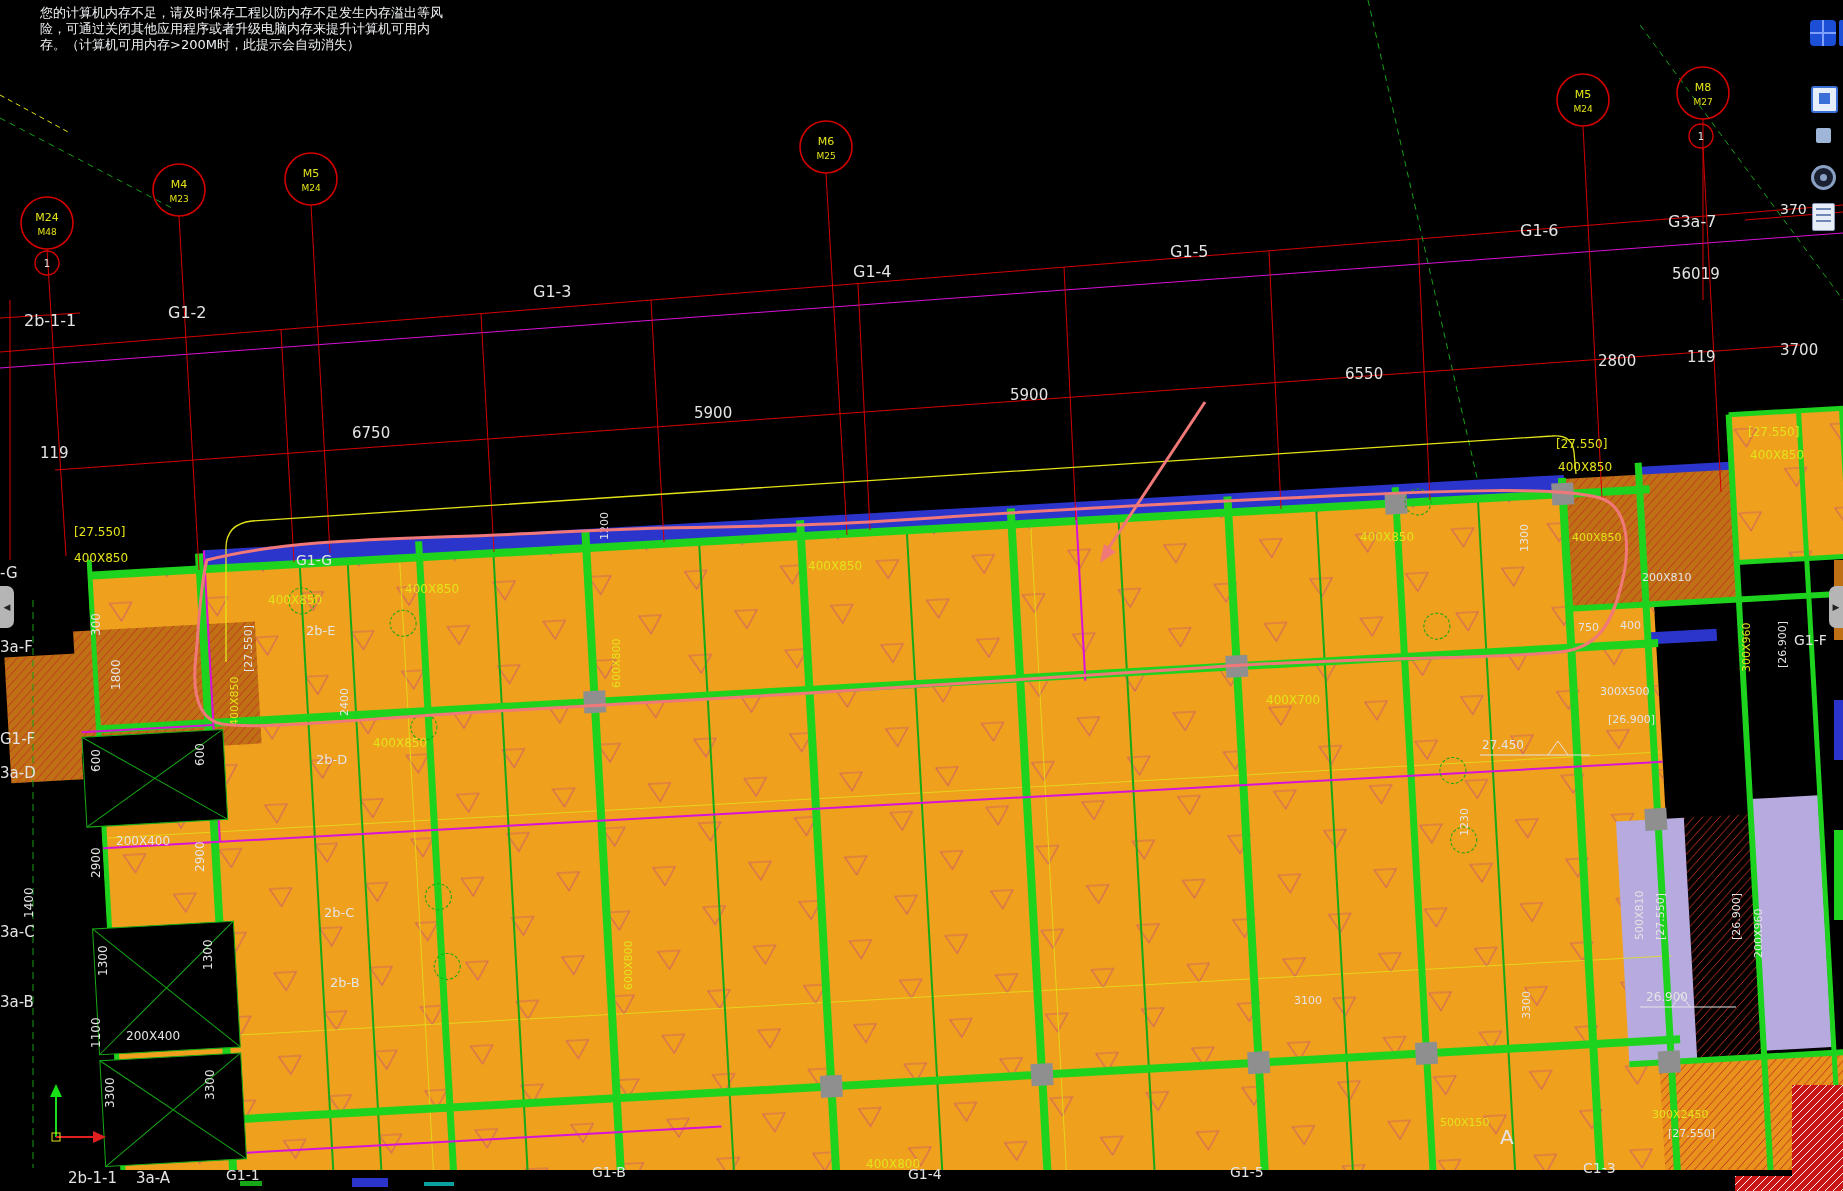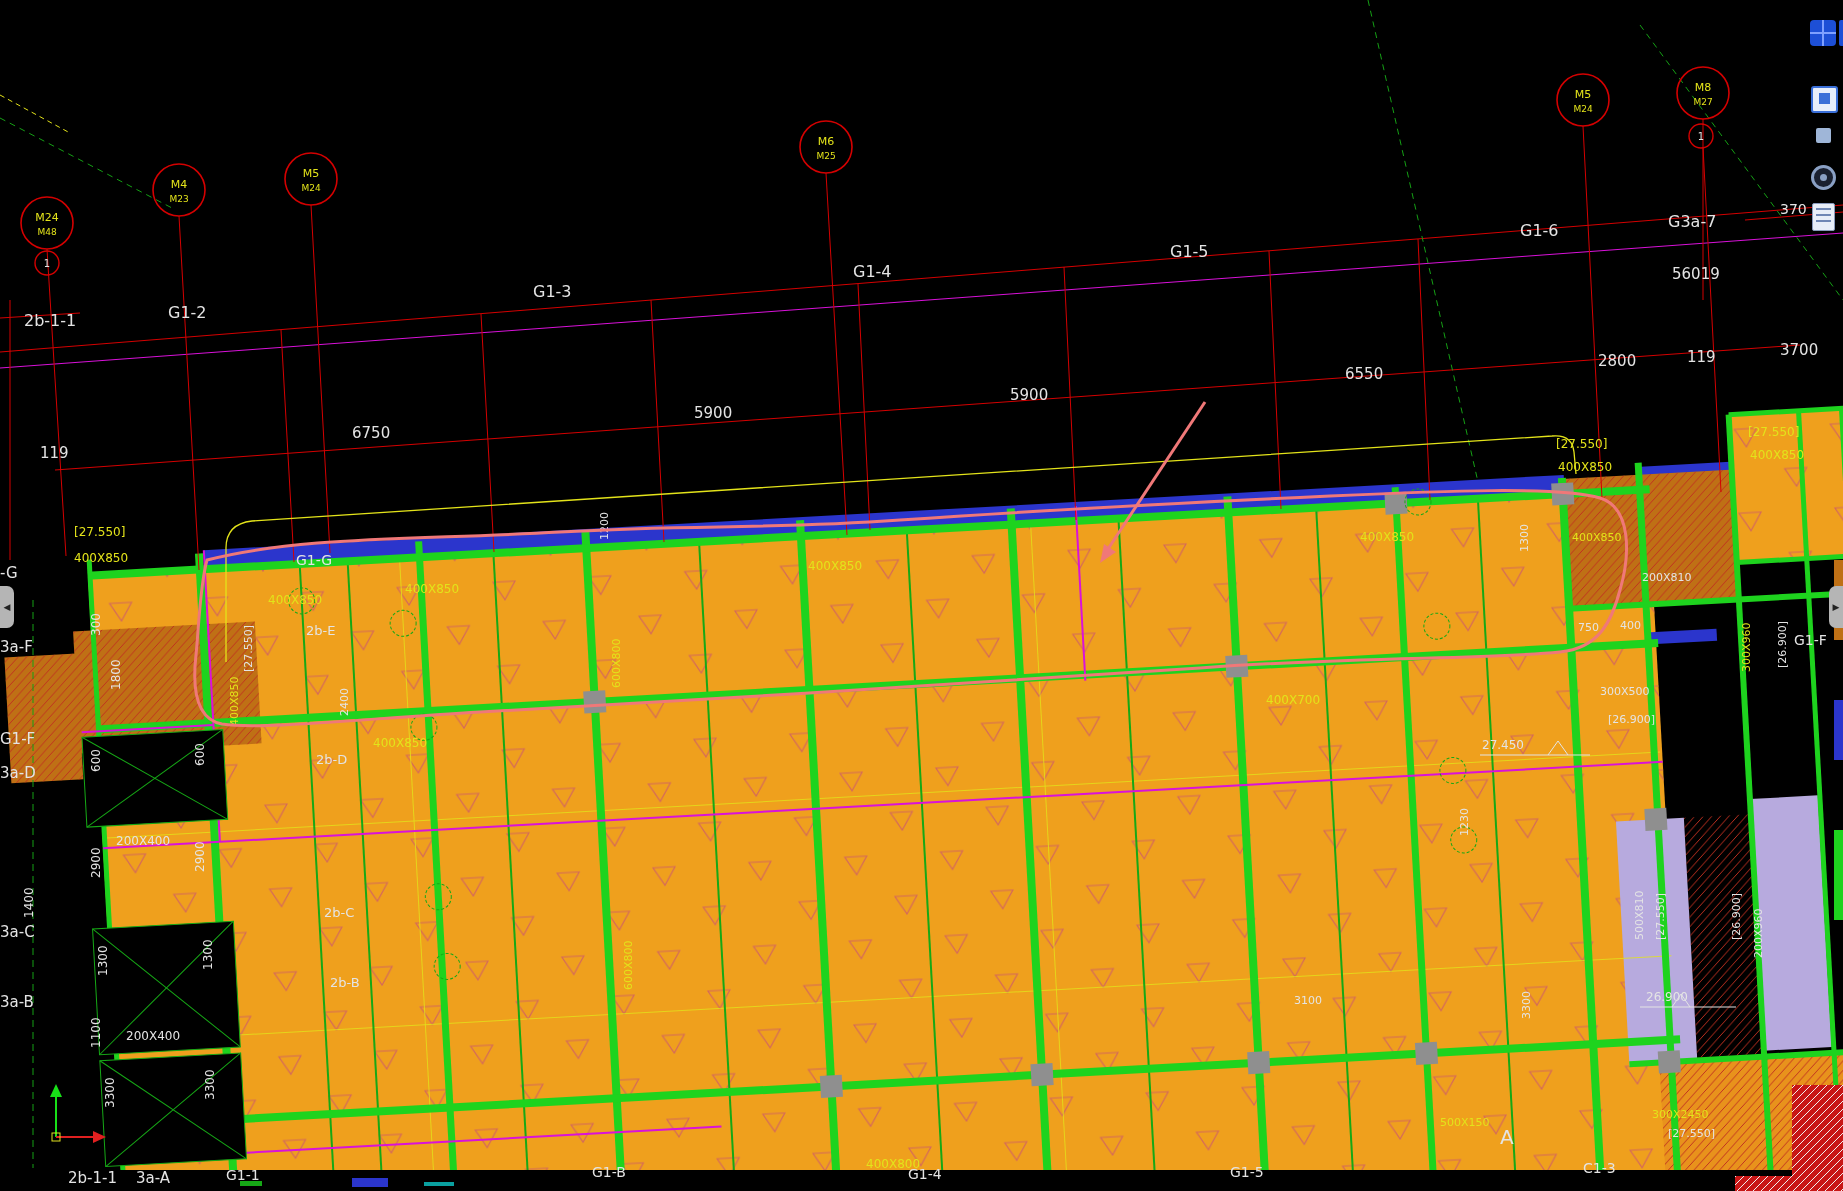--- a/index.html
+++ b/index.html
@@ -285,20 +285,25 @@
       <path d="M 207,560 C 300,536 420,540 560,532 C 700,524 760,530 900,520 C 1060,509 1200,502 1330,496 C 1440,491 1560,486 1600,498 C 1632,508 1630,556 1620,590 C 1612,620 1600,648 1560,652 C 1480,660 1360,656 1200,668 C 1000,682 700,700 480,712 C 360,719 260,730 222,724 C 196,719 192,690 196,655 C 199,625 200,585 207,560 Z" stroke="#f07878" stroke-width="3" fill="none" stroke-linecap="round"></path>
       <path d="M 1205,402 L 1106,552" stroke="#f07878" stroke-width="3" fill="none"></path>
       <polygon points="1100,563 1116,552 1104,544" fill="#f07878"></polygon>
       <line x1="56" y1="1137" x2="56" y2="1092" stroke="#18e018" stroke-width="2"></line>
       <polygon points="56,1084 50,1097 62,1097" fill="#18e018"></polygon>
       <line x1="56" y1="1137" x2="98" y2="1137" stroke="#e02020" stroke-width="2"></line>
       <polygon points="106,1137 93,1131 93,1143" fill="#e02020"></polygon>
       <rect x="52" y="1133" width="8" height="8" fill="none" stroke="#e0e020" stroke-width="1"></rect>
     </svg>
 
+  <div class="warning">
+    <div>您的计算机内存不足，请及时保存工程以防内存不足发生内存溢出等风</div>
+    <div>险，可通过关闭其他应用程序或者升级电脑内存来提升计算机可用内</div>
+    <div>存。（计算机可用内存&gt;200M时，此提示会自动消失）</div>
+  </div>
 
   <div class="tab tab-left">◀</div>
   <div class="tab tab-right">▶</div>
 
   <div class="icon i1"></div>
   <div class="icon i1b"></div>
   <div class="icon i2">
       <div class="inner"></div>
     </div>
   <div class="icon i3"></div>

